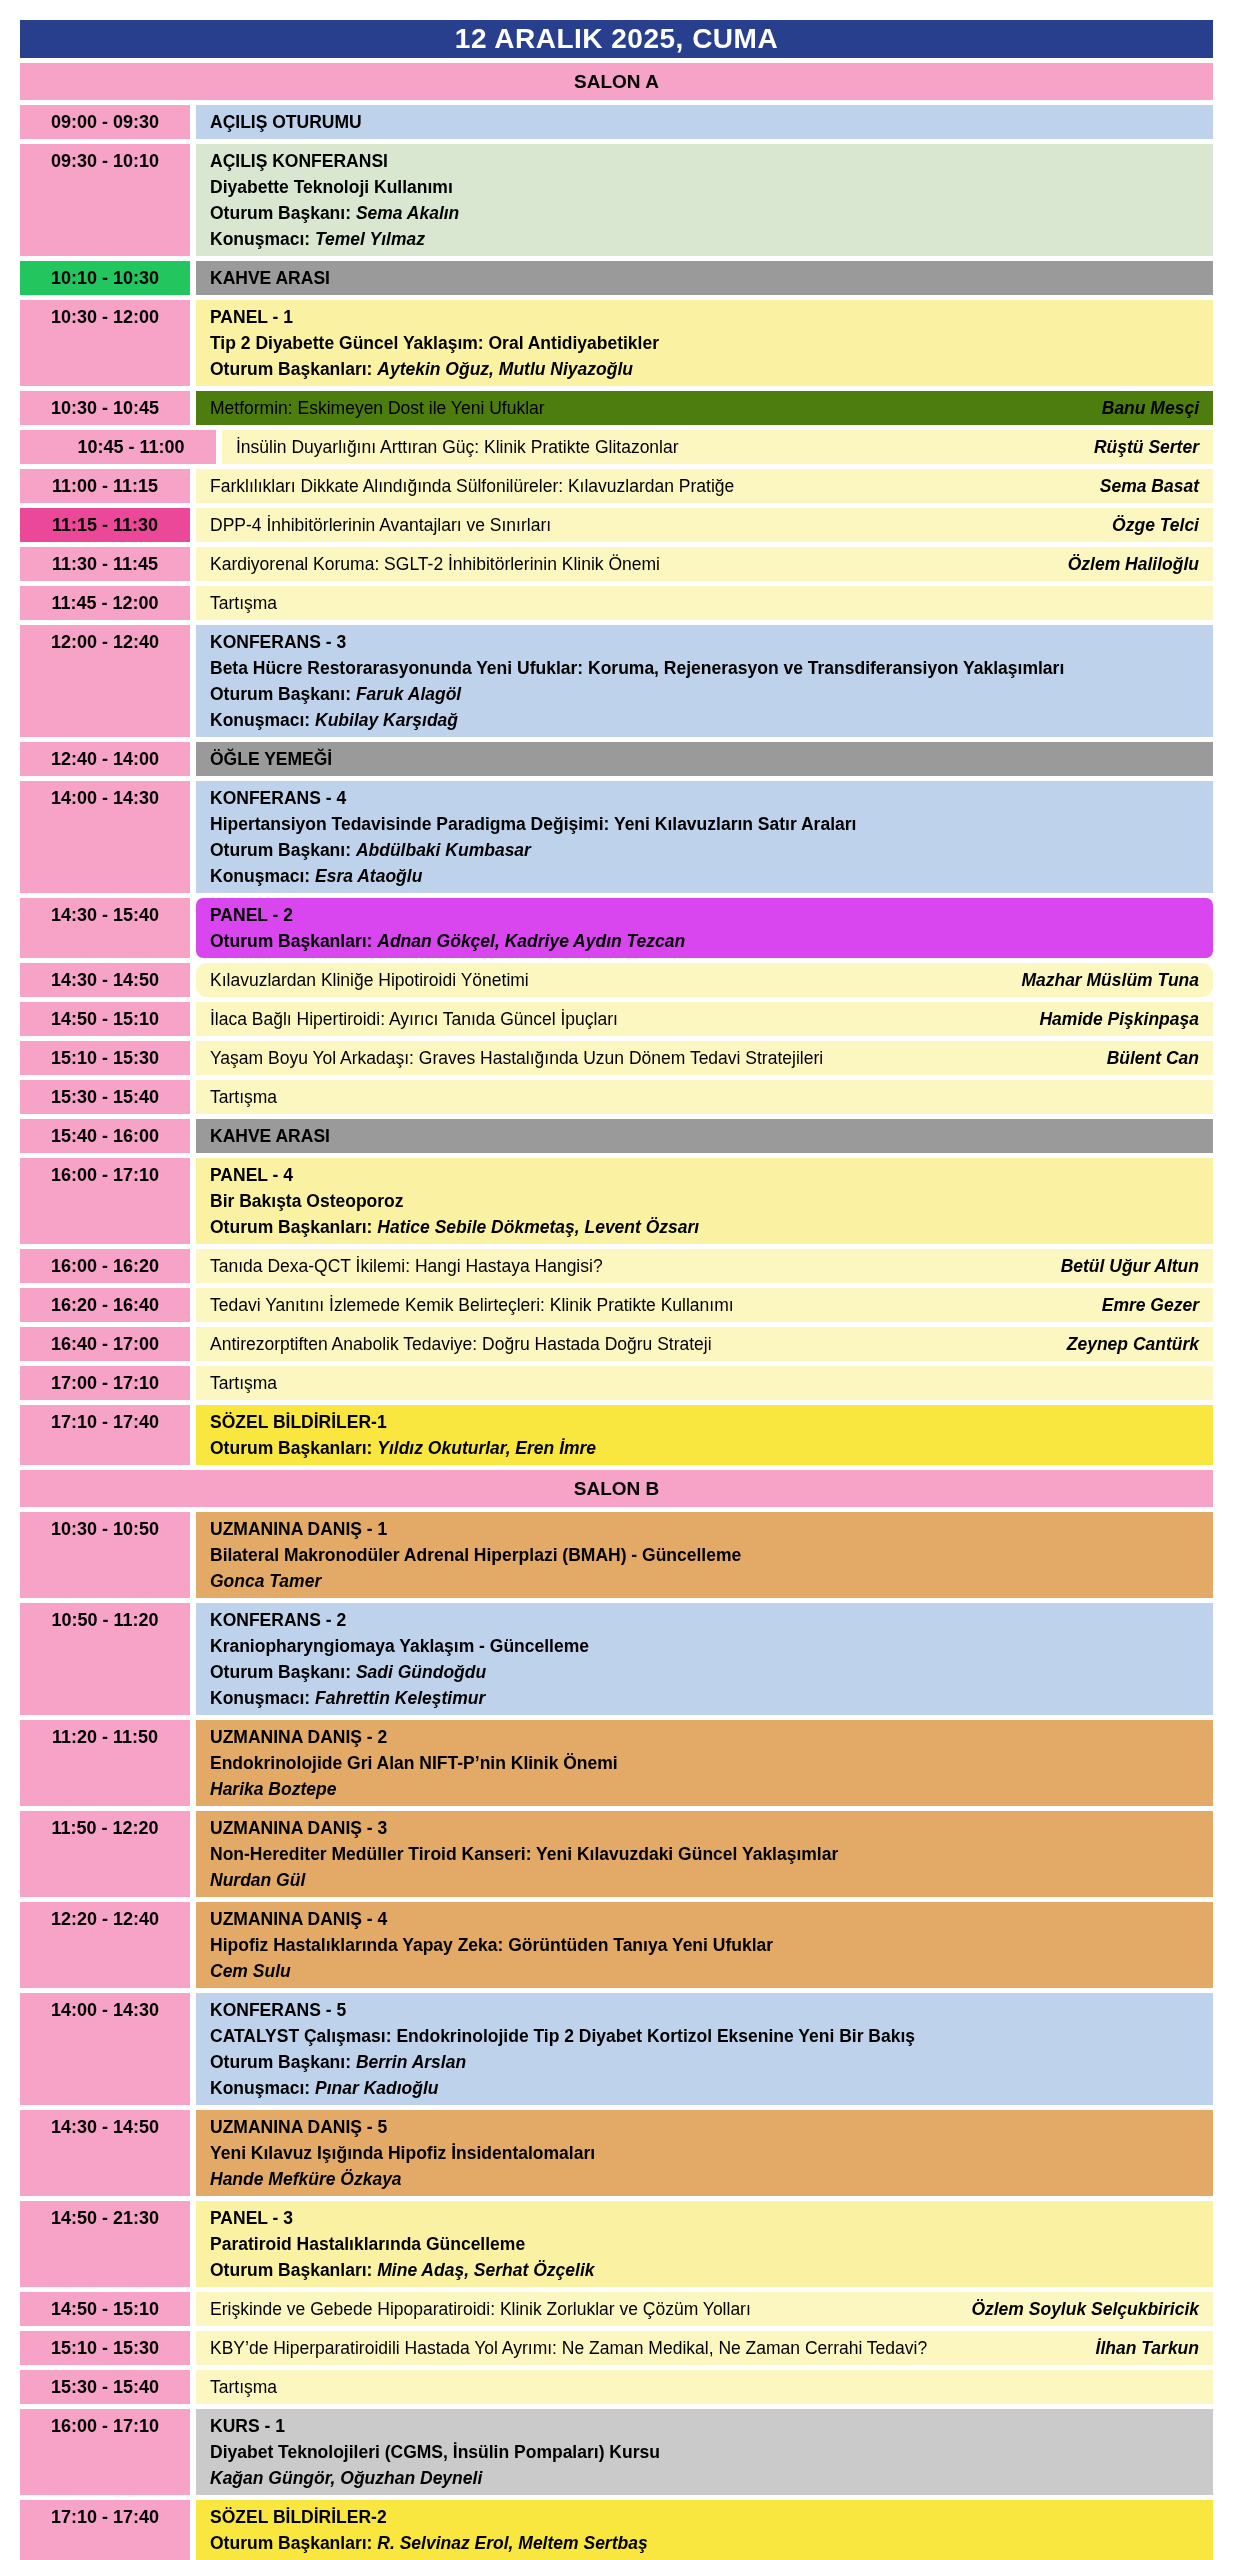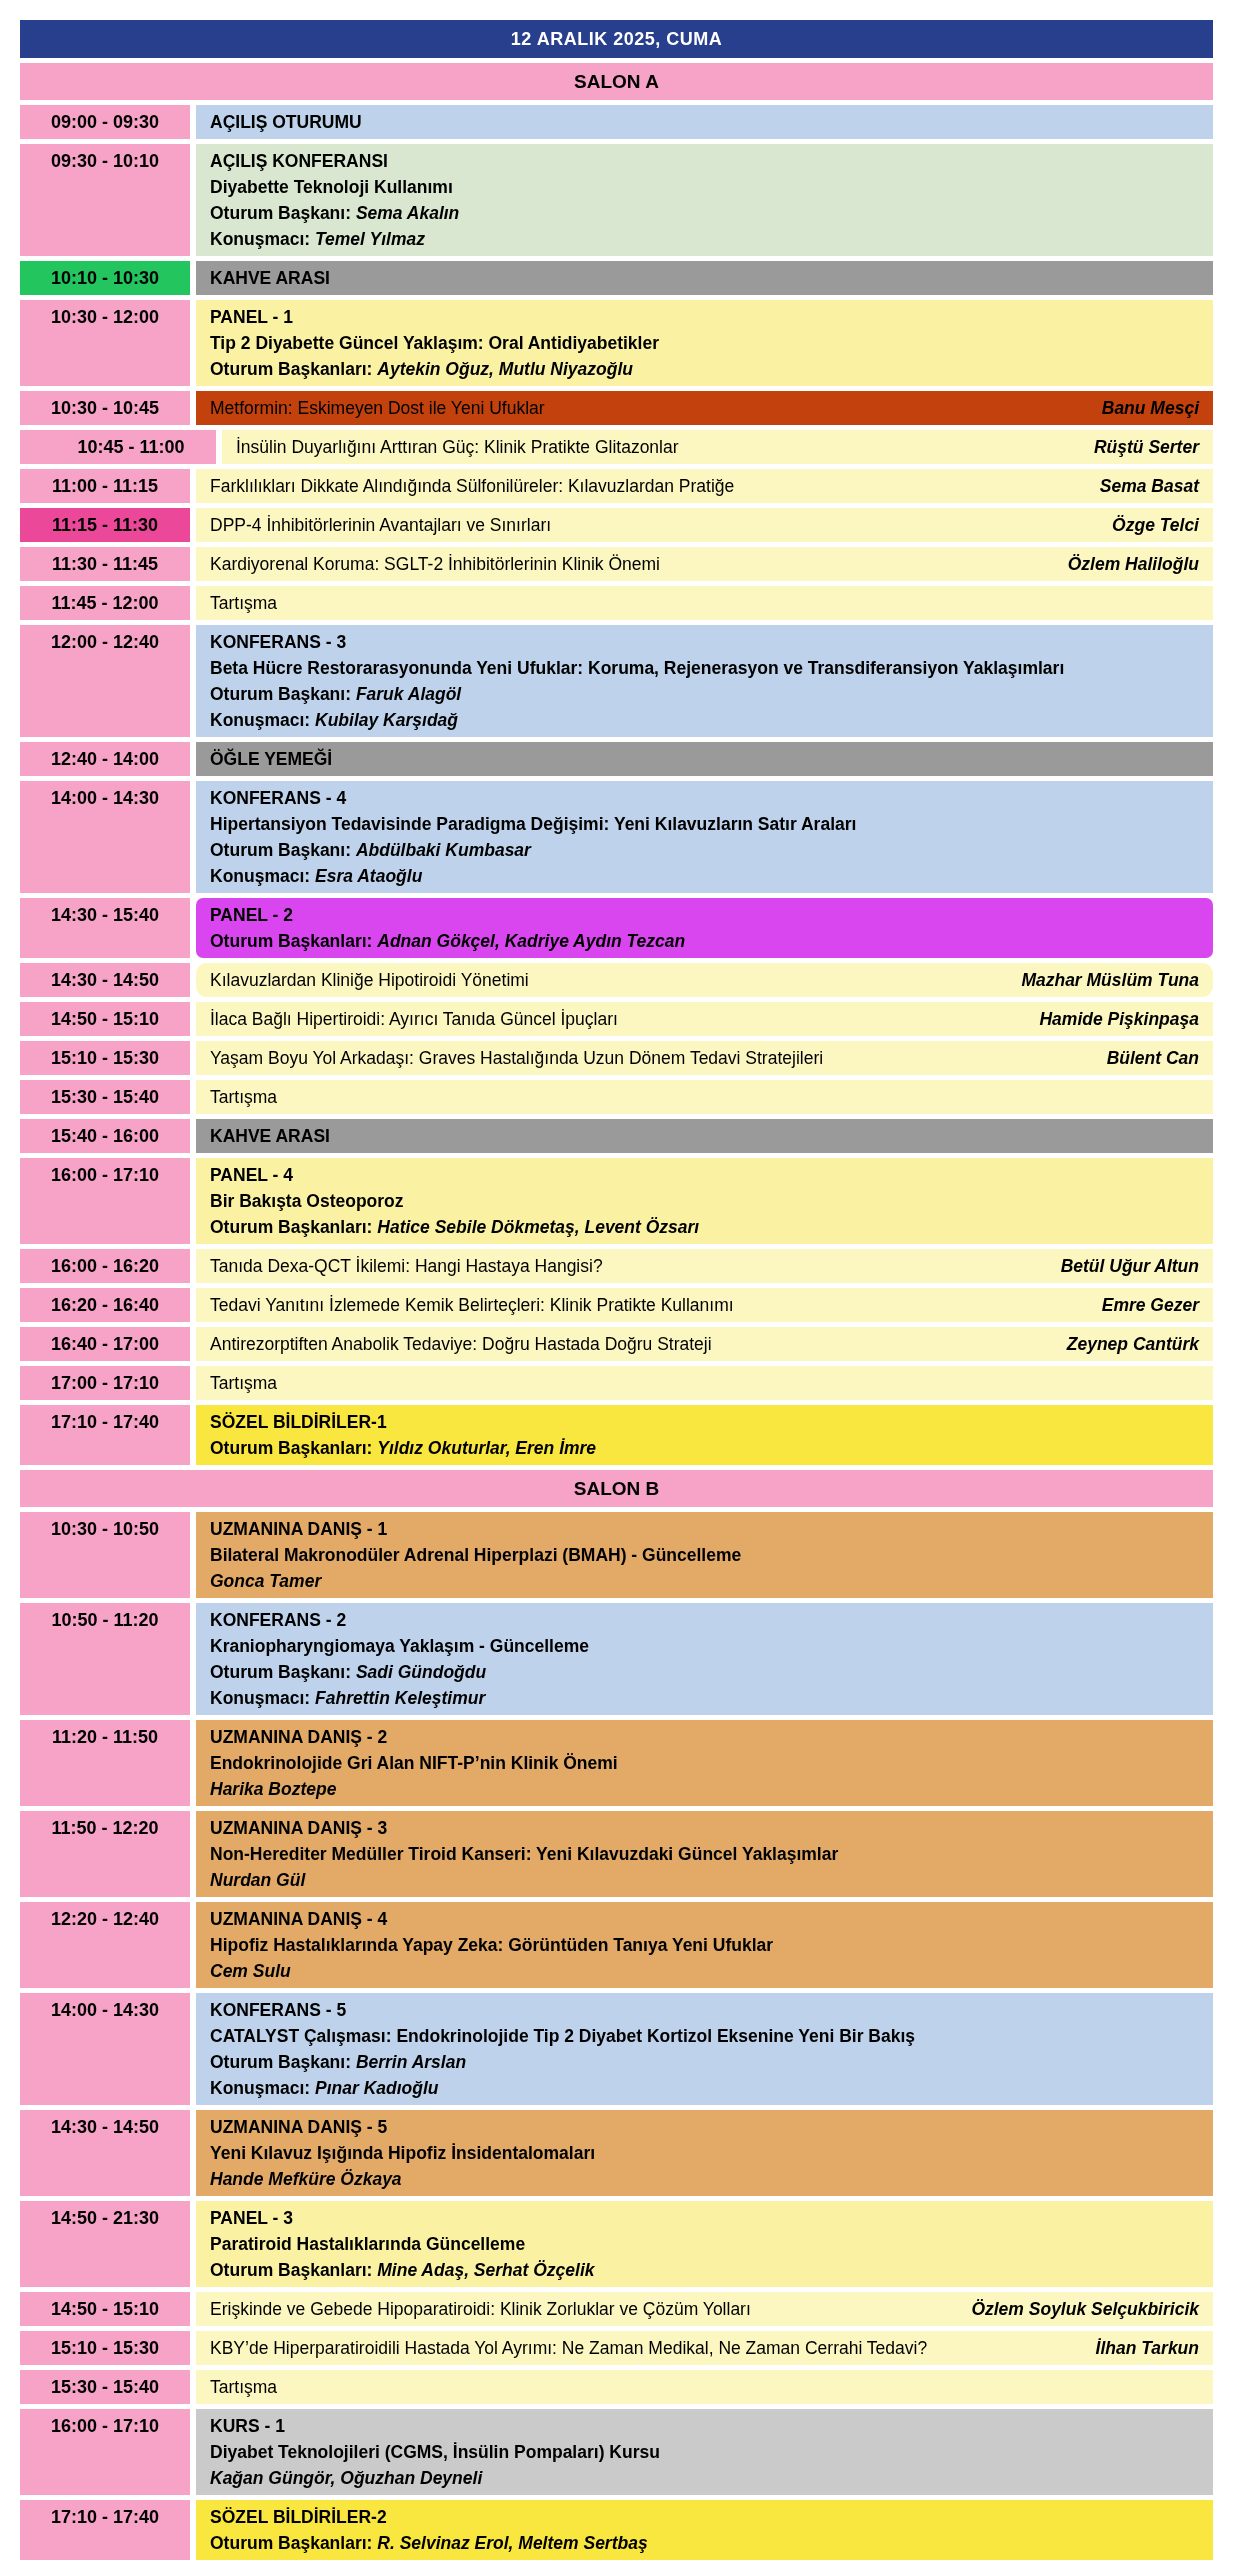--- a/index.html
+++ b/index.html
@@ -1,19 +1,19 @@
 <!DOCTYPE html>
 <html><head>
 <meta charset="utf-8">
 <style>
   html,body{margin:0;padding:0;background:#ffffff;}
   body{font-family:"Liberation Sans","DejaVu Sans",sans-serif;color:#000;}
   .page{width:1233px;box-sizing:border-box;padding:20px 20px 24px 20px;}
   .day-header{height:38px;line-height:38px;text-align:center;font-weight:bold;
-    font-size:18px;letter-spacing:.5px;margin-bottom:5px;}
+    font-size:28px;letter-spacing:.5px;margin-bottom:5px;}
   .salon-bar{height:37px;line-height:37px;text-align:center;font-weight:bold;
     font-size:19px;margin-bottom:5px;}
   .row{display:flex;margin-bottom:5px;}
   .time{width:170px;flex:none;margin-right:6px;display:flex;justify-content:center;
     align-items:flex-start;padding-top:4px;font-weight:bold;font-size:18px;line-height:26px;}
   .cell{flex:1;padding:4px 14px;font-size:17.5px;line-height:26px;box-sizing:border-box;}
   .line.title{font-weight:bold;}
   .line.names{font-weight:bold;font-style:italic;}
   .chair-label{font-weight:bold;}
   .chair-names{font-weight:bold;font-style:italic;}
@@ -53,21 +53,21 @@
       <div class="row">
         <div class="time" style="background: rgb(246, 163, 199);">10:30 - 12:00</div>
         <div class="cell" style="background: rgb(250, 242, 162);">
           <div class="line title">PANEL - 1</div>
           <div class="line title">Tip 2 Diyabette Güncel Yaklaşım: Oral Antidiyabetikler</div>
           <div class="line chair"><span class="chair-label">Oturum Başkanları: </span><span class="chair-names">Aytekin Oğuz, Mutlu Niyazoğlu</span></div>
         </div>
       </div>
       <div class="row">
         <div class="time" style="background: rgb(246, 163, 199);">10:30 - 10:45</div>
-        <div class="cell talk" style="background: #c2410c;">
+        <div class="cell talk" style="background: #4d7c0f;">
           <div class="talk-text">Metformin: Eskimeyen Dost ile Yeni Ufuklar</div>
           <div class="speaker">Banu Mesçi</div>
         </div>
       </div>
       <div class="row">
         <div class="time" style="background: rgb(246, 163, 199); padding-left: 26px;">10:45 - 11:00</div>
         <div class="cell talk" style="background: rgb(252, 247, 192);">
           <div class="talk-text">İnsülin Duyarlığını Arttıran Güç: Klinik Pratikte Glitazonlar</div>
           <div class="speaker">Rüştü Serter</div>
         </div>

